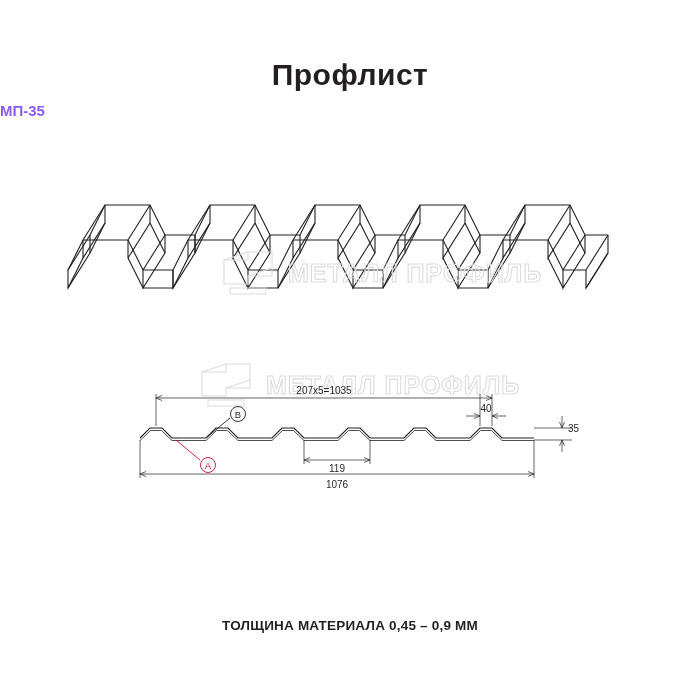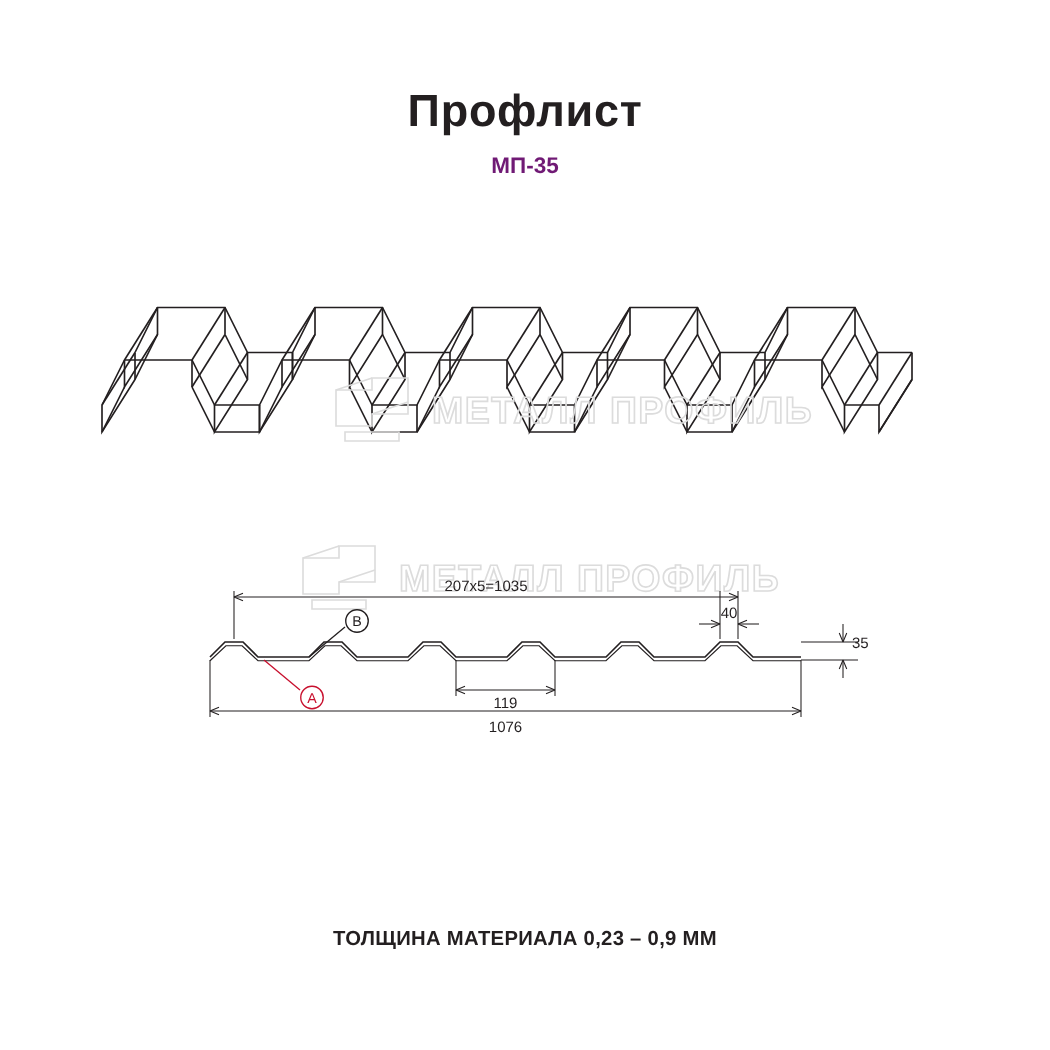--- a/index.html
+++ b/index.html
@@ -32,24 +32,24 @@
     font-size: 30px;
     font-weight: bold;
     letter-spacing: 0.5px;
     color: #231f20;
   }
   .subtitle {
     position: absolute;
     top: 102px;
     left: 0;
     width: 700px;
-    text-align: center;
+    text-align: left;
     font-size: 15px;
     font-weight: bold;
-    color: #701a75;
+    color: #8b5cf6;
   }
 
   .footnote {
     position: absolute;
     top: 618px;
     left: 0;
     width: 700px;
     text-align: center;
     font-size: 13.5px;
     font-weight: bold;
@@ -310,15 +310,15 @@
 
       <g>
         <path class="callout-line" d="M 66 70 L 90 90"></path>
         <circle class="callout-circ" cx="98" cy="95" r="7.5"></circle>
         <text class="callout-txt" x="98" y="98.5" text-anchor="middle">A</text>
       </g>
 
     </svg>
   </div>
 
-  <div class="footnote">ТОЛЩИНА МАТЕРИАЛА 0,23 – 0,9 ММ</div>
+  <div class="footnote">ТОЛЩИНА МАТЕРИАЛА 0,45 – 0,9 ММ</div>
 
 </div>
 
 </body></html>

